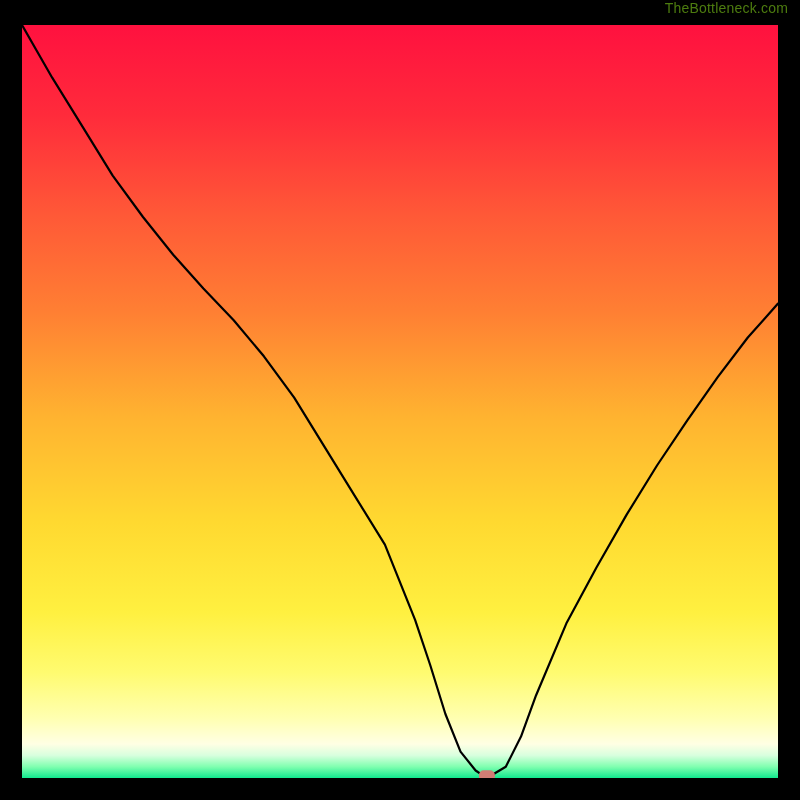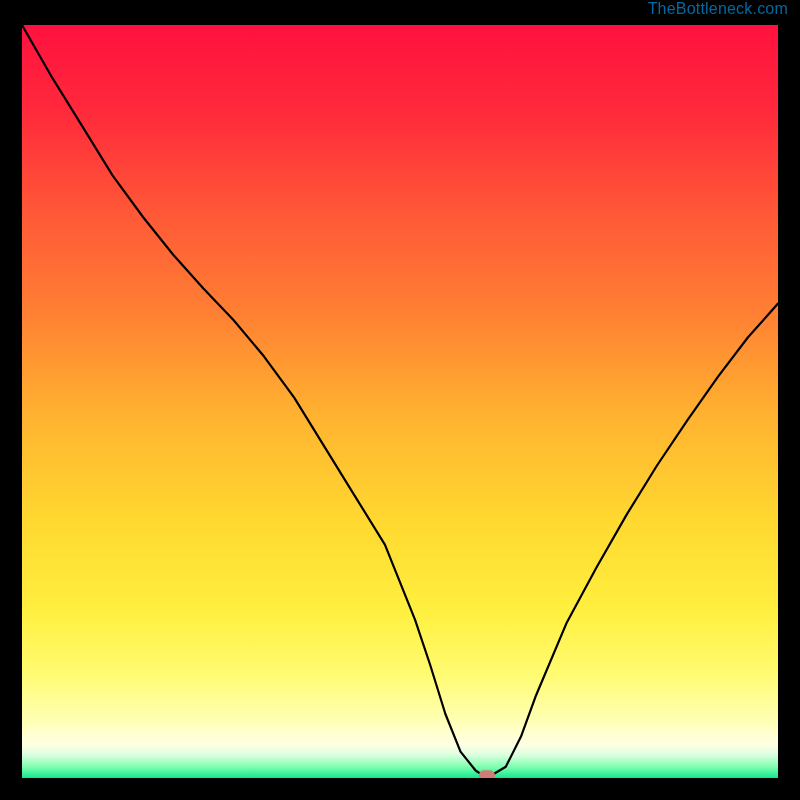--- a/index.html
+++ b/index.html
@@ -13,22 +13,22 @@
   }
   .container {
     position: relative;
     width: 800px;
     height: 800px;
   }
   .watermark {
     position: absolute;
     top: 0px;
     right: 12px;
-    color: #0369a1;
-    font-size: 16px;
+    color: #4d7c0f;
+    font-size: 14px;
     font-weight: 400;
     letter-spacing: 0.2px;
     z-index: 30;
   }
   .plot-frame {
     position: absolute;
     left: 22px;
     top: 25px;
     width: 756px;
     height: 753px;

